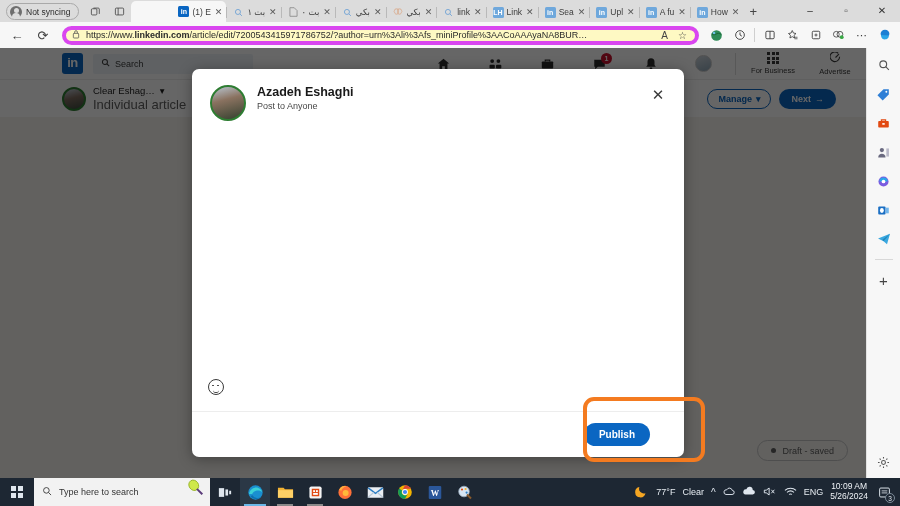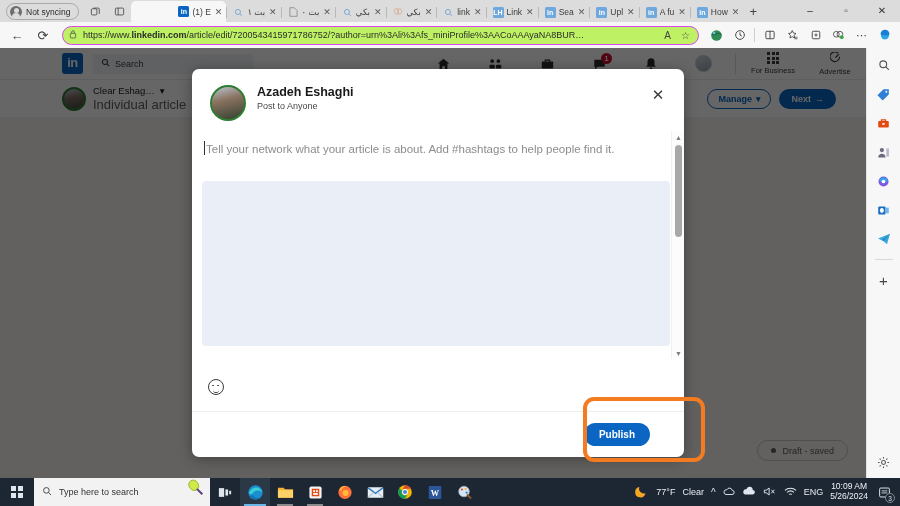--- a/index.html
+++ b/index.html
@@ -66,22 +66,22 @@
   .wc { width: 36px; height: 21px; display:flex; align-items:center; justify-content:center;
         font-size: 10px; color: #333; }
 
   #toolbar {
     position: absolute; top: 22px; left: 0; width: 900px; height: 26px;
     background: #f7f7f7; display: flex; align-items: center; gap: 2px; padding: 0 5px;
   }
   .nav-btn { width: 24px; height: 22px; display:flex; align-items:center; justify-content:center;
     color: #404040; font-size: 13px; }
   #omnibox {
-    flex: 1; height: 19px; margin: 0 5px; background: #bef264;
-    border: 1px solid #d946ef; border-radius: 10px;
+    flex: 1; height: 19px; margin: 0 5px; background: #fef9c3;
+    border: 4px solid #d946ef; border-radius: 10px;
     display: flex; align-items: center; padding: 0 6px; gap: 6px;
     font-size: 9px; color: #2b2b2b; overflow: hidden; white-space: nowrap;
   }
   #omnibox .url { flex: 1; overflow: hidden; text-overflow: ellipsis; }
   #omnibox .url b { font-weight: 600; }
   .omni-act { color: #444; font-size: 10px; padding: 0 2px; }
   .tb-icon { width: 21px; height: 21px; display:flex; align-items:center; justify-content:center;
     color: #3a3a3a; font-size: 11px; }
   .tb-sep { width: 1px; height: 14px; background: #cfcfcf; margin: 0 2px; }
 
@@ -630,30 +630,20 @@
   <div id="modal">
     <div id="modal-header">
       <span class="modal-avatar"></span>
       <span class="modal-who">
         <span class="modal-name" style="display:block">Azadeh Eshaghi</span>
         <span class="modal-sub" style="display:block">Post to Anyone</span>
       </span>
       <span id="modal-close">✕</span>
     </div>
 
-    <div id="modal-body">
-      <div id="caret"></div>
-      <div id="compose-text">Tell your network what your article is about. Add #hashtags to help people find it.</div>
-      <div id="media-preview"></div>
-      <div id="modal-scrollbar">
-        <div class="sb-arrow">▲</div>
-        <div id="modal-scrollthumb"></div>
-        <div class="sb-arrow bottom">▼</div>
-      </div>
-    </div>
 
     <div id="modal-tools">
       <span class="emoji-btn"></span>
     </div>
 
     <div id="modal-footer">
       <button id="publish-button">Publish</button>
     </div>
   </div>
 

